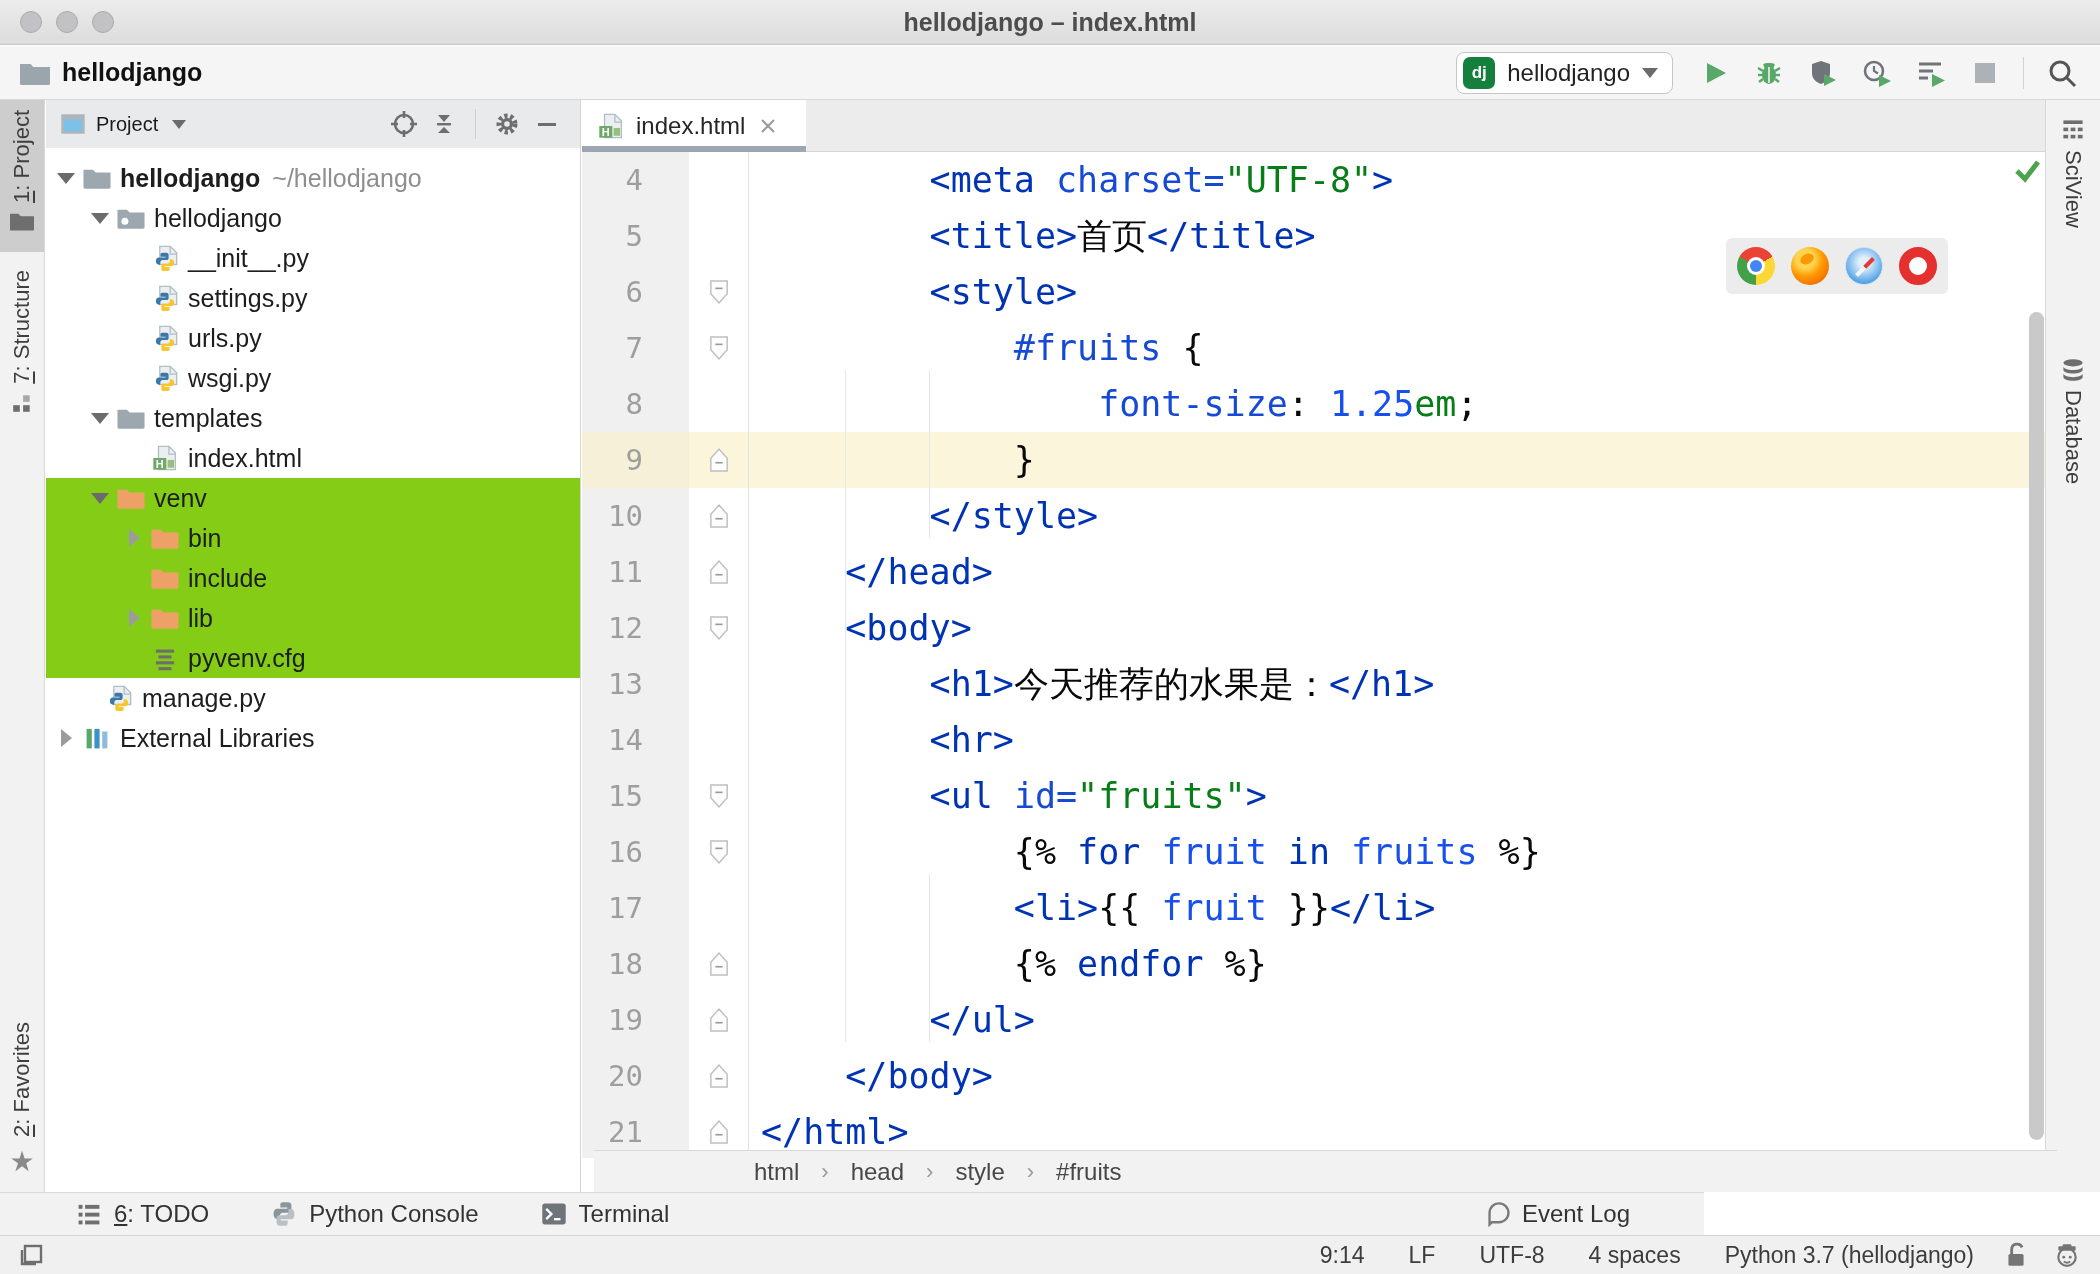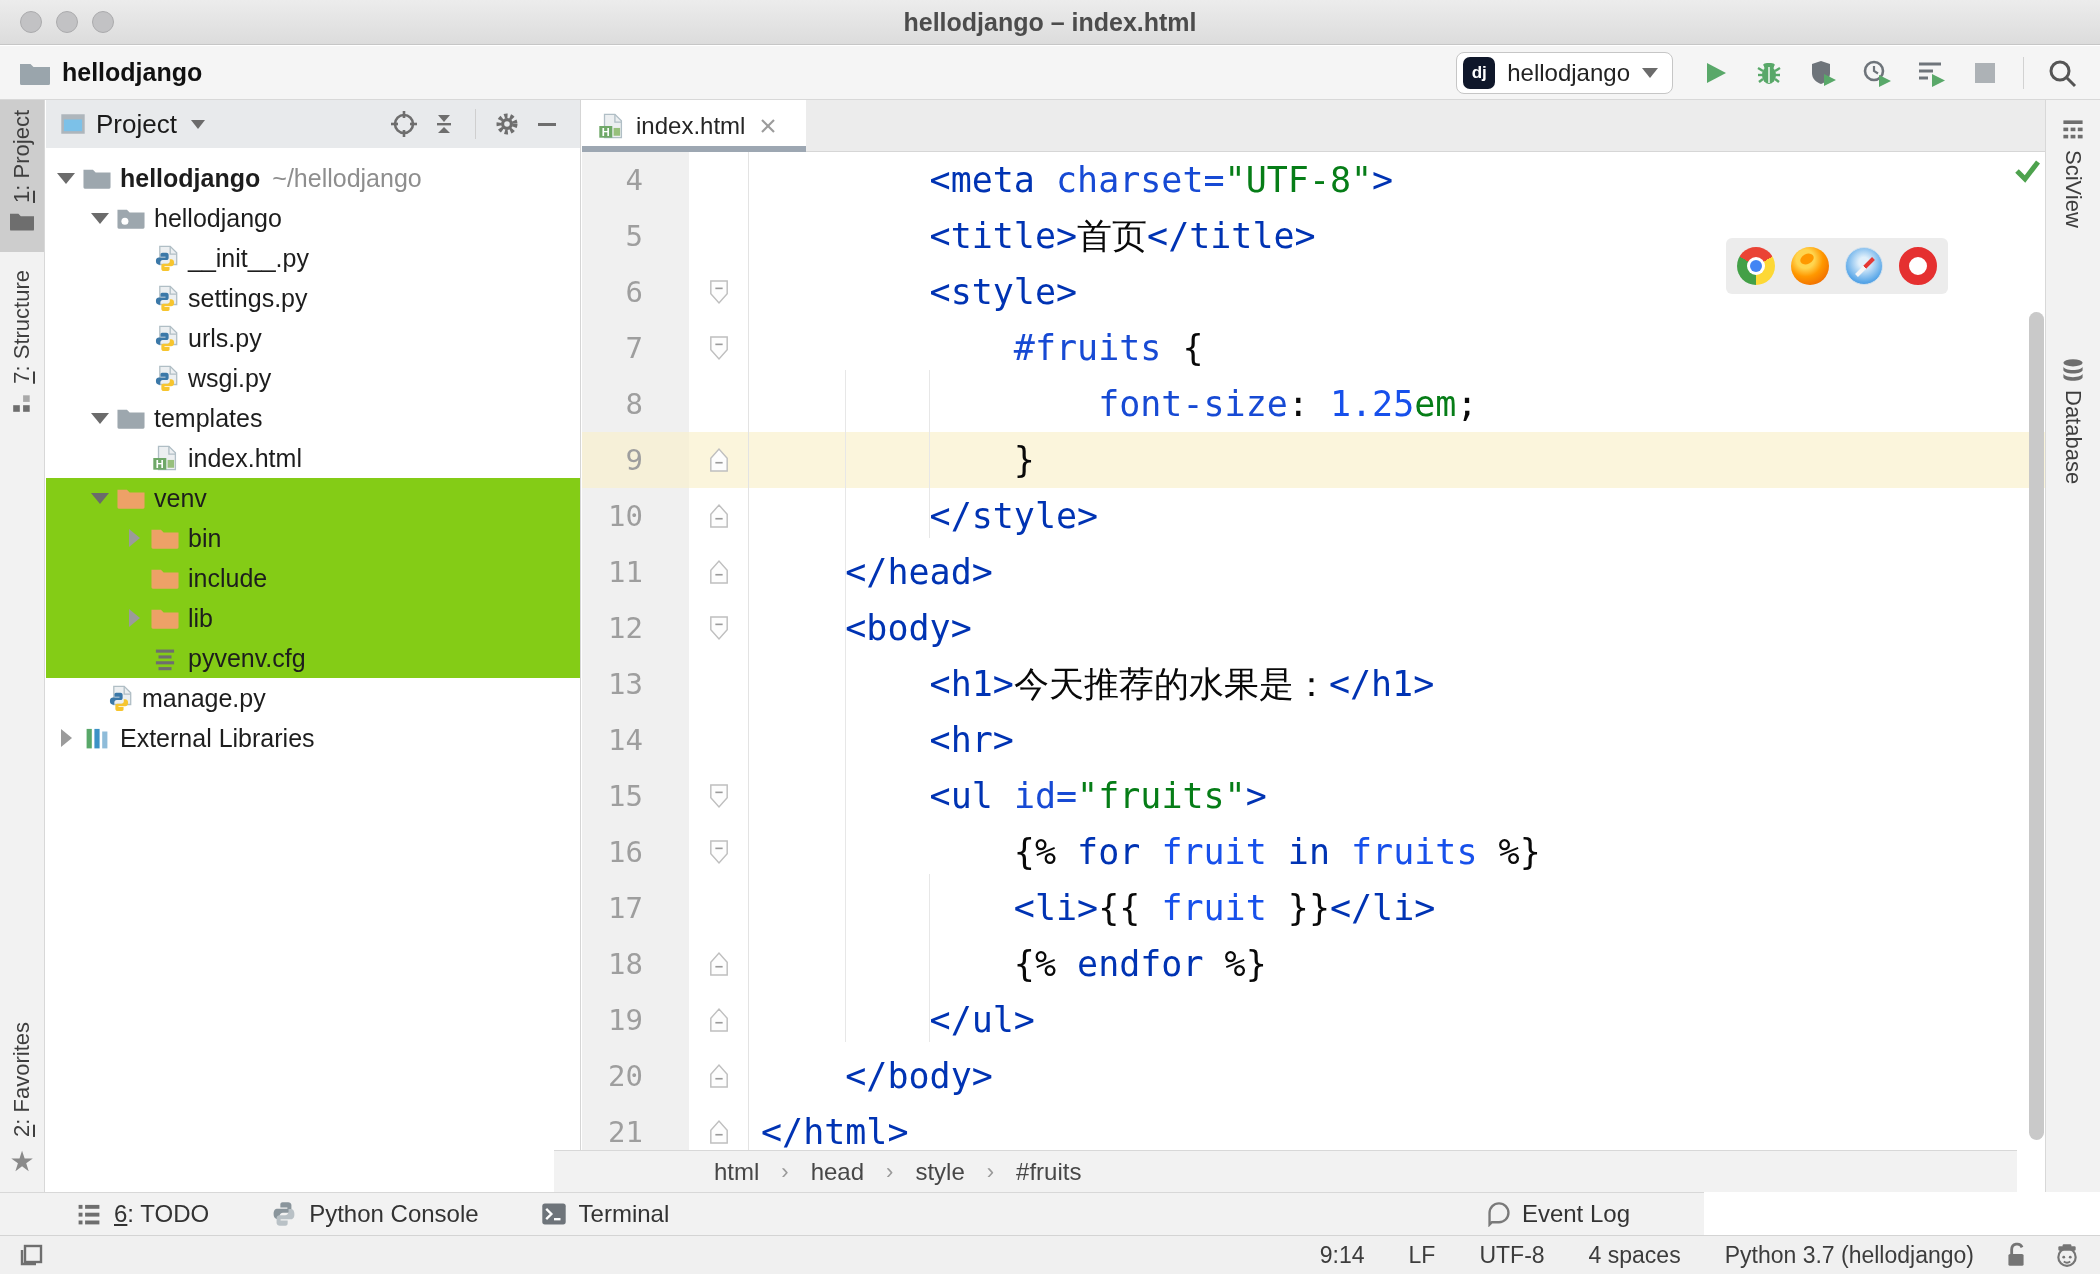--- a/index.html
+++ b/index.html
@@ -17,40 +17,40 @@
   .tl:first-child{ margin-left:20px; }
   #win-title { position:absolute; left:0; right:0; text-align:center; font-size:25px; font-weight:bold; color:#4C4C4C; }
   
   #toolbar { position:absolute; left:0; top:46px; width:2100px; height:54px; background:#F5F5F5;
     border-bottom:1px solid #D8D8D8; display:flex; align-items:center; }
   #proj-crumb { display:flex; align-items:center; gap:12px; margin-left:20px; }
   #proj-crumb .lbl { font-size:25px; font-weight:bold; color:#111; }
   #tb-spacer { flex:1; }
   #run-combo { display:flex; align-items:center; gap:12px; background:#fff; border:1px solid #C6C6C6;
     border-radius:8px; height:42px; padding:0 14px 0 6px; margin-right:26px; }
-  #dj-badge { width:32px; height:32px; border-radius:7px; background:#0f172a; color:#fff; font-weight:bold;
+  #dj-badge { width:32px; height:32px; border-radius:7px; background:#15803d; color:#fff; font-weight:bold;
     font-size:17px; display:flex; align-items:center; justify-content:center; }
   #run-combo .name { font-size:24px; color:#222; }
   .caret-down { width:0; height:0; border-left:8px solid transparent; border-right:8px solid transparent; border-top:10px solid #6B6B6B; }
   #tb-icons { display:flex; align-items:center; gap:22px; margin-right:22px; }
   .tb-btn { width:32px; height:32px; display:flex; align-items:center; justify-content:center; }
   .tb-sep { width:1px; height:32px; background:#D2D2D2; }
   
   .stripe { position:absolute; top:100px; height:1092px; background:#F2F2F2; }
   #left-stripe { left:0; width:45px; border-right:1px solid #D8D8D8; }
   #right-stripe { left:2045px; width:55px; border-left:1px solid #D8D8D8; }
   .vtab { position:absolute; left:0; width:100%; display:flex; flex-direction:column; align-items:center; gap:8px; padding:10px 0; }
   .vtab.sel { background:#CDCDCD; }
   .vtab .vlabel { font-size:22px; color:#3E3E3E; writing-mode:vertical-rl; transform:rotate(180deg); white-space:nowrap; }
   #right-stripe .vlabel { transform:none; }
   .vtab .u { text-decoration:underline; }
   
   #project-panel { position:absolute; left:46px; top:100px; width:535px; height:1092px; background:#fff; border-right:1px solid #D5D5D5; }
   #pp-header { height:48px; background:#E8EAEC; display:flex; align-items:center; padding:0 18px 0 14px; gap:10px; }
-  #pp-header .title { font-size:26px; color:#1b1b1b; margin-right:4px; }
+  #pp-header .title { font-size:20px; color:#1b1b1b; margin-right:4px; }
   #pp-header .sp { flex:1; }
   .hd-ic { width:30px; height:30px; display:flex; align-items:center; justify-content:center; }
   .hd-sep { width:1px; height:30px; background:#CFCFCF; margin:0 6px; }
   #tree { position:absolute; top:58px; left:0; right:0; }
   .trow { height:40px; display:flex; align-items:center; font-size:25px; color:#1d1d1d; white-space:nowrap; }
   .trow.hl { background:#84cc16; }
   .trow .arrow { width:28px; display:flex; justify-content:center; flex:none; }
   .trow .ticon { width:34px; display:flex; justify-content:center; flex:none; }
   .trow .tlabel { margin-left:6px; }
   .trow .tlabel.b { font-weight:bold; }
@@ -81,21 +81,21 @@
   .bico { width:38px; height:38px; border-radius:50%; position:relative; flex:none; }
   .bi-chrome { background:conic-gradient(from -60deg,#EA4335 0 120deg,#FDD835 0 240deg,#43A047 0 360deg); }
   .bi-chrome::before { content:""; position:absolute; left:10px; top:10px; width:18px; height:18px; border-radius:50%; background:#fff; }
   .bi-chrome::after { content:""; position:absolute; left:13px; top:13px; width:12px; height:12px; border-radius:50%; background:#4285F4; }
   .bi-firefox { background:radial-gradient(circle at 38% 32%,#FFD54F 0 26%,#FF9800 50%,#E65100 100%); }
   .bi-firefox::after { content:""; position:absolute; left:9px; top:7px; width:14px; height:10px; border-radius:50%; background:#FF9800; transform:rotate(-25deg); }
   .bi-safari { background:radial-gradient(circle at 50% 40%,#E1F0FB 0 18%,#59A7E8 70%,#2F7FD0 100%); border:1px solid #CFE0EE; }
   .bi-safari::after { content:""; position:absolute; left:17px; top:7px; width:4px; height:24px; background:linear-gradient(#E53935 50%,#F5F5F5 50%); transform:rotate(45deg); }
   .bi-opera { background:#fff; border:10px solid #E53030; }
   
-  #crumbbar { position:absolute; left:554px; top:1150px; width:1463px; height:42px; background:#F2F2F2;
+  #crumbbar { position:absolute; left:594px; top:1150px; width:1463px; height:42px; background:#F2F2F2;
     border-top:1px solid #D8D8D8; display:flex; align-items:center; padding-left:160px; gap:22px; font-size:24px; color:#474747; }
   #crumbbar .sep { color:#9A9A9A; font-size:22px; }
   
   #bottombar { position:absolute; left:0; top:1192px; width:1704px; height:43px; background:#F2F2F2;
     border-top:1px solid #D8D8D8; display:flex; align-items:center; font-size:24px; color:#333; }
   .bwin { display:flex; align-items:center; gap:12px; margin-left:62px; }
   .bwin:first-child { margin-left:76px; }
   #bb-spacer { flex:1; }
   #event-log { display:flex; align-items:center; gap:10px; margin-right:74px; }
   .u { text-decoration:underline; }

